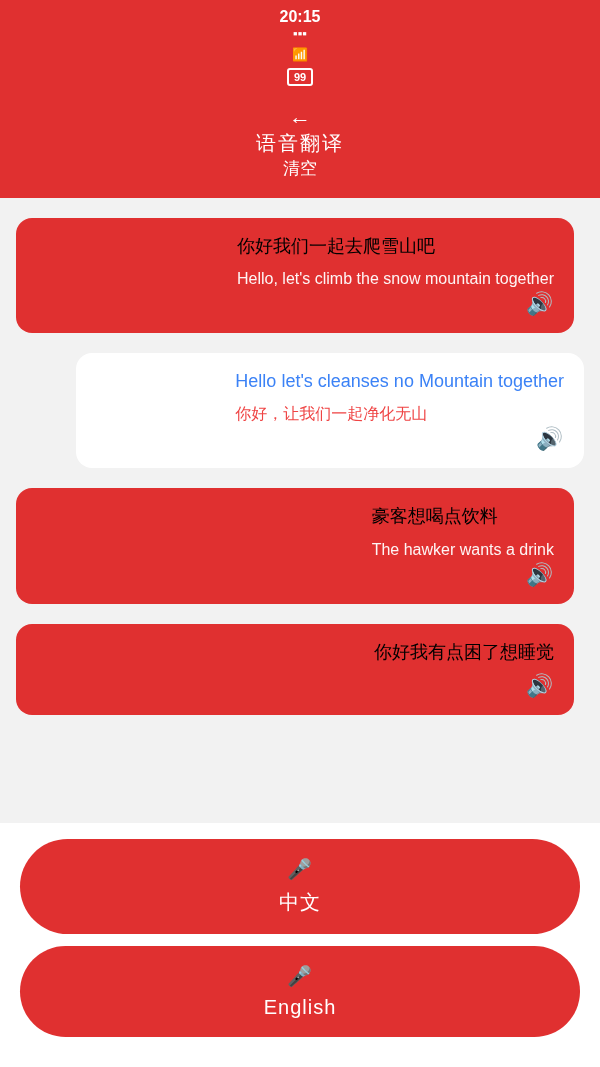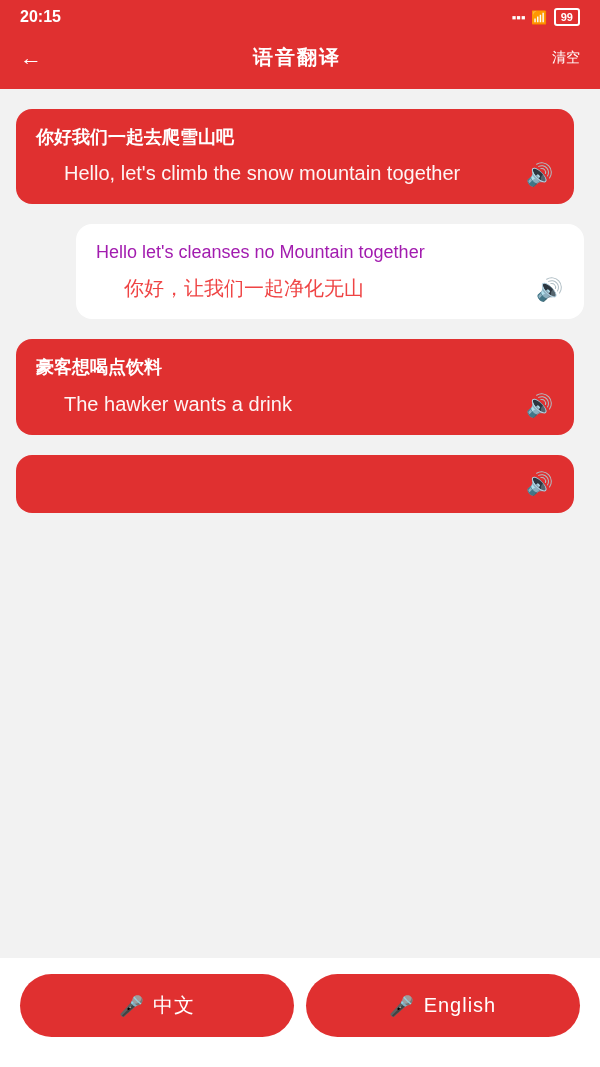--- a/index.html
+++ b/index.html
@@ -1,16 +1,16 @@
 <!DOCTYPE html>
 <html><head>
   <meta charset="utf-8">
   <meta name="viewport" content="width=600">
   <style>
-    * { margin: 0; padding: 0; box-sizing: border-box; }
+    * { margin: 0; padding: 0; box-sizing: border-box; flex-direction: column; }
     body {
       width: 600px;
       min-height: 1067px;
       background: #f2f2f2;
       font-family: -apple-system, 'PingFang SC', 'Microsoft YaHei', sans-serif;
       display: flex;
       flex-direction: column;
     }
 
     
@@ -47,25 +47,25 @@
       padding: 12px 20px 18px;
       color: white;
     }
     .header-back {
       font-size: 22px;
       cursor: pointer;
       font-weight: 300;
     }
     .header-title {
       font-size: 20px;
-      font-weight: 700;
+      font-weight: 400;
       letter-spacing: 2px;
     }
     .header-clear {
-      font-size: 14px;
+      font-size: 17px;
       cursor: pointer;
     }
 
     
     .chat-area {
       flex: 1;
       padding: 20px 16px;
       display: flex;
       flex-direction: column;
       gap: 20px;
@@ -88,30 +88,28 @@
       margin-left: 60px;
       margin-right: 0;
     }
     .message-original {
       font-size: 18px;
       font-weight: 500;
       margin-bottom: 8px;
       line-height: 1.4;
     }
     .message-card.sender .message-original {
-      color: #ffffff;
-      font-weight: bold;
+      color: #000000;
     }
     .message-card.receiver .message-original {
-      color: #a21caf;
+      color: #3b82f6;
     }
     .message-translation {
-      font-size: 20px;
+      font-size: 16px;
       line-height: 1.5;
-      margin-left: 28px;
     }
     .message-card.sender .message-translation {
       color: rgba(255,255,255,0.95);
     }
     .message-card.receiver .message-translation {
       color: #ef4444;
     }
     .message-footer-inline {
       display: flex;
       align-items: flex-end;
@@ -217,20 +215,21 @@
           <span class="message-translation">The hawker wants a drink</span>
         </div>
       </div>
       <span class="speaker-icon">🔊</span>
     </div>
   </div>
 
   <div class="message-card sender">
     <div class="inline-row">
       <div class="text-block">
+        <div class="message-original">你好我有点困了想睡觉</div>
       </div>
       <span class="speaker-icon">🔊</span>
     </div>
   </div>
 
 </div>
 
 <div class="bottom-bar">
   <button class="lang-button">
     <span class="mic-icon">🎤</span>

